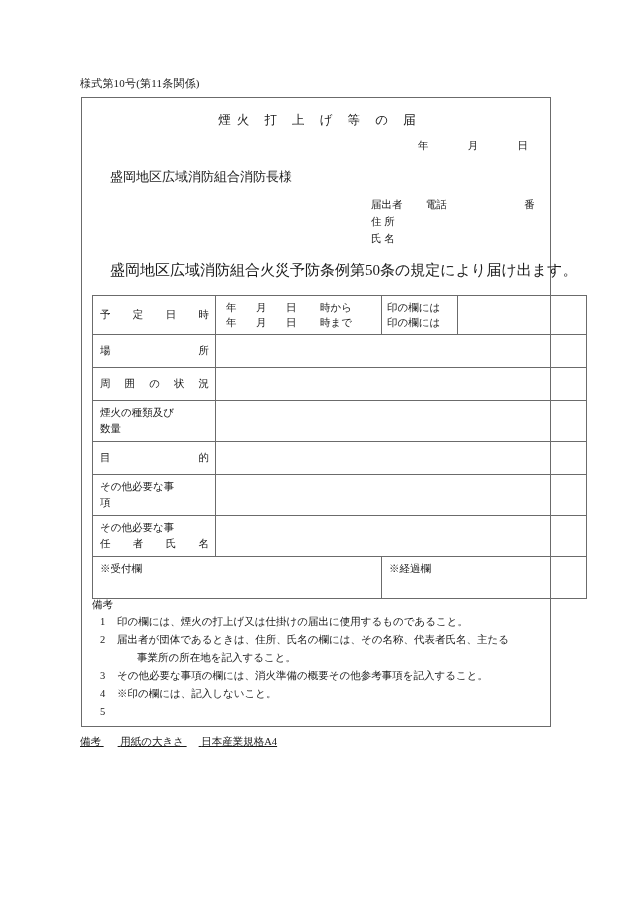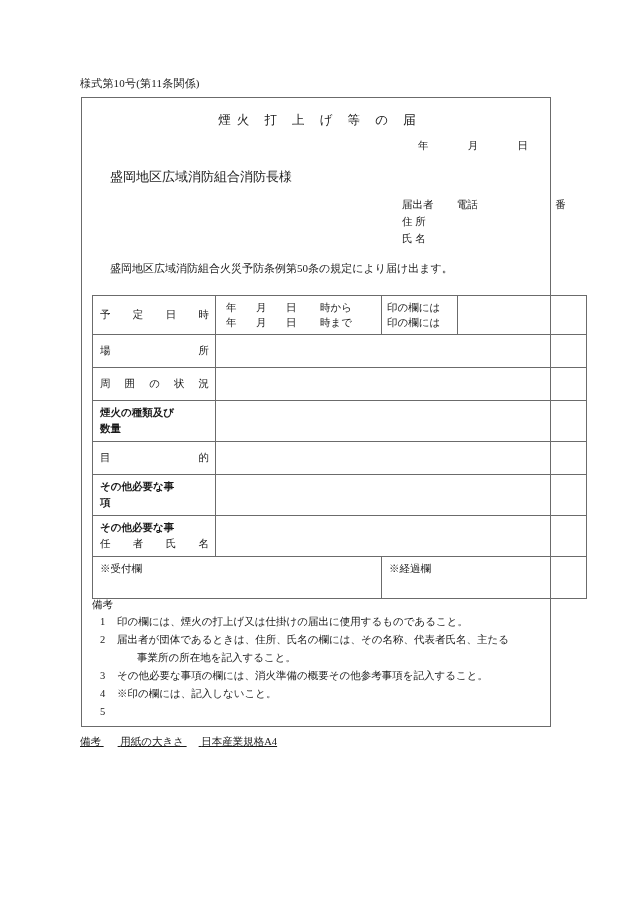--- a/index.html
+++ b/index.html
@@ -80,36 +80,36 @@
 
   
   .submitter {
     position: absolute;
     left: 289px;
     top: 98px;
     font-size: 10.5px;
     line-height: 17px;
     white-space: nowrap;
   }
-  .submitter .row { display: block; height: 17px; margin-left: 31px; }
+  .submitter .row { display: block; height: 17px; }
   .submitter .lbl-wide {
     display: inline-block;
     width: 52px;
   }
   .submitter .tel {
     display: inline-block;
     width: 96px;
   }
 
   
   .statement {
     position: absolute;
     left: 28px;
     top: 163px;
-    font-size: 11px;
+    font-size: 15px;
     white-space: nowrap;
   }
 
   
   .main-table {
     position: absolute;
     left: 10px;
     top: 197px;
     width: 450px;
     border-collapse: collapse;
@@ -128,21 +128,20 @@
   .lbl-just {
     display: block;
     text-align: justify;
     text-align-last: justify;
     white-space: nowrap;
     line-height: 16px;
   }
   .lbl-plain {
     display: block;
     line-height: 16px;
-    font-weight: bold;
   }
   .date-cell {
     width: 147px;
     padding: 4px 8px 4px 10px !important;
     text-align: left;
   }
   .date-cell .dline {
     display: block;
     line-height: 15px;
     white-space: nowrap;

